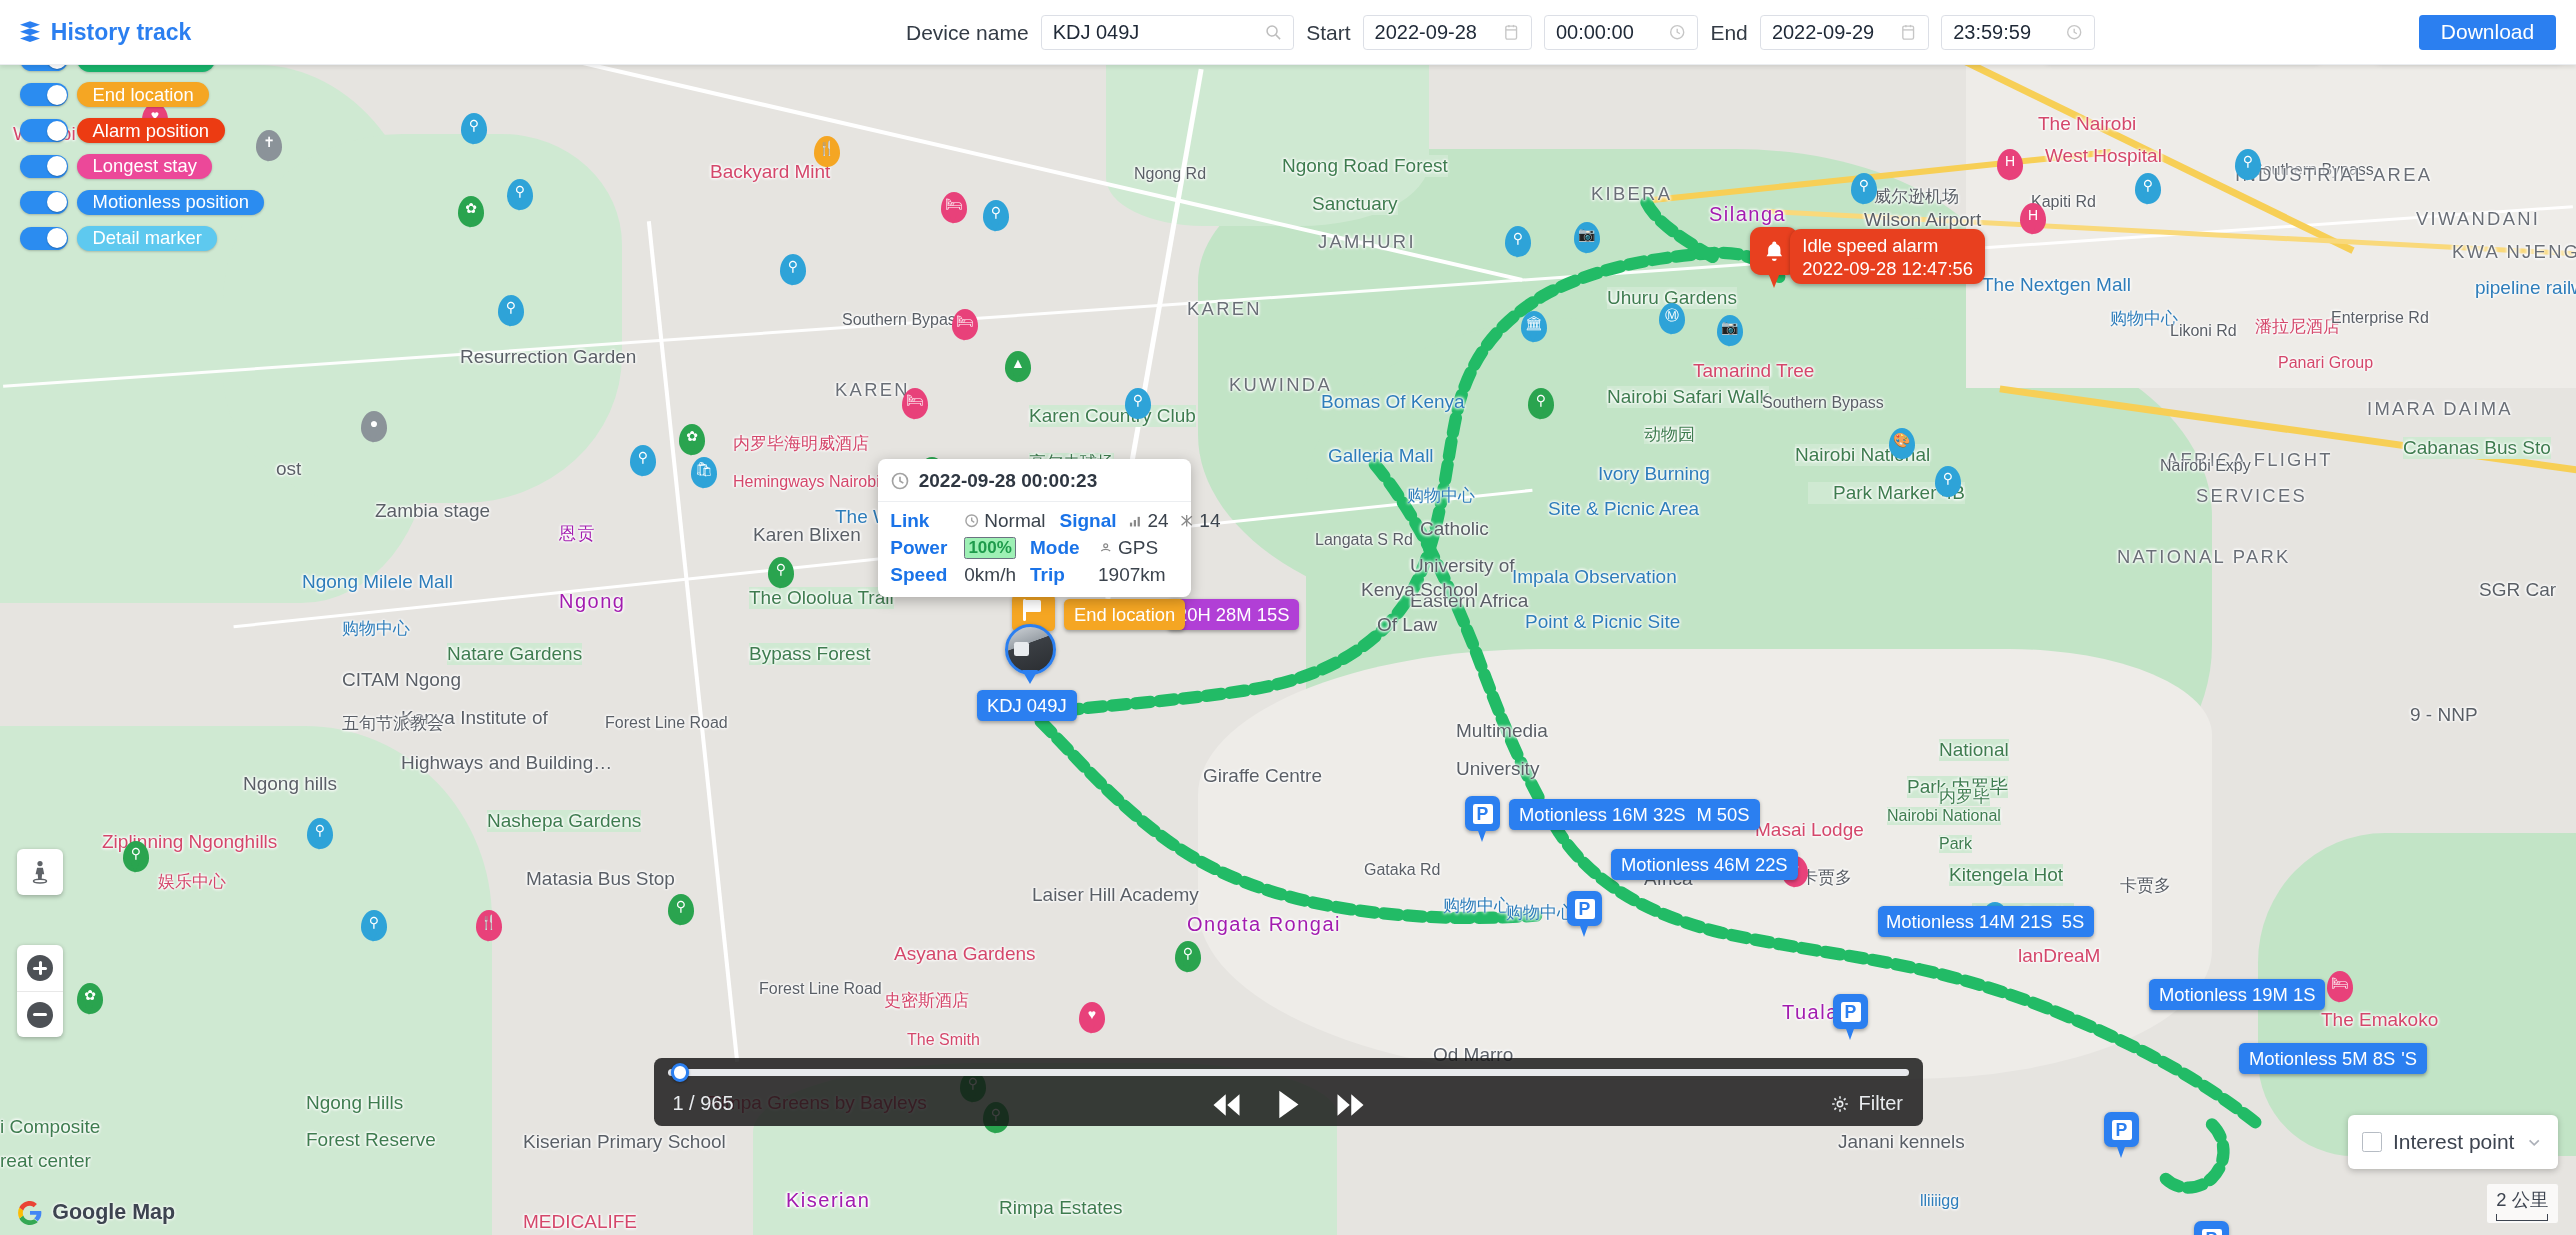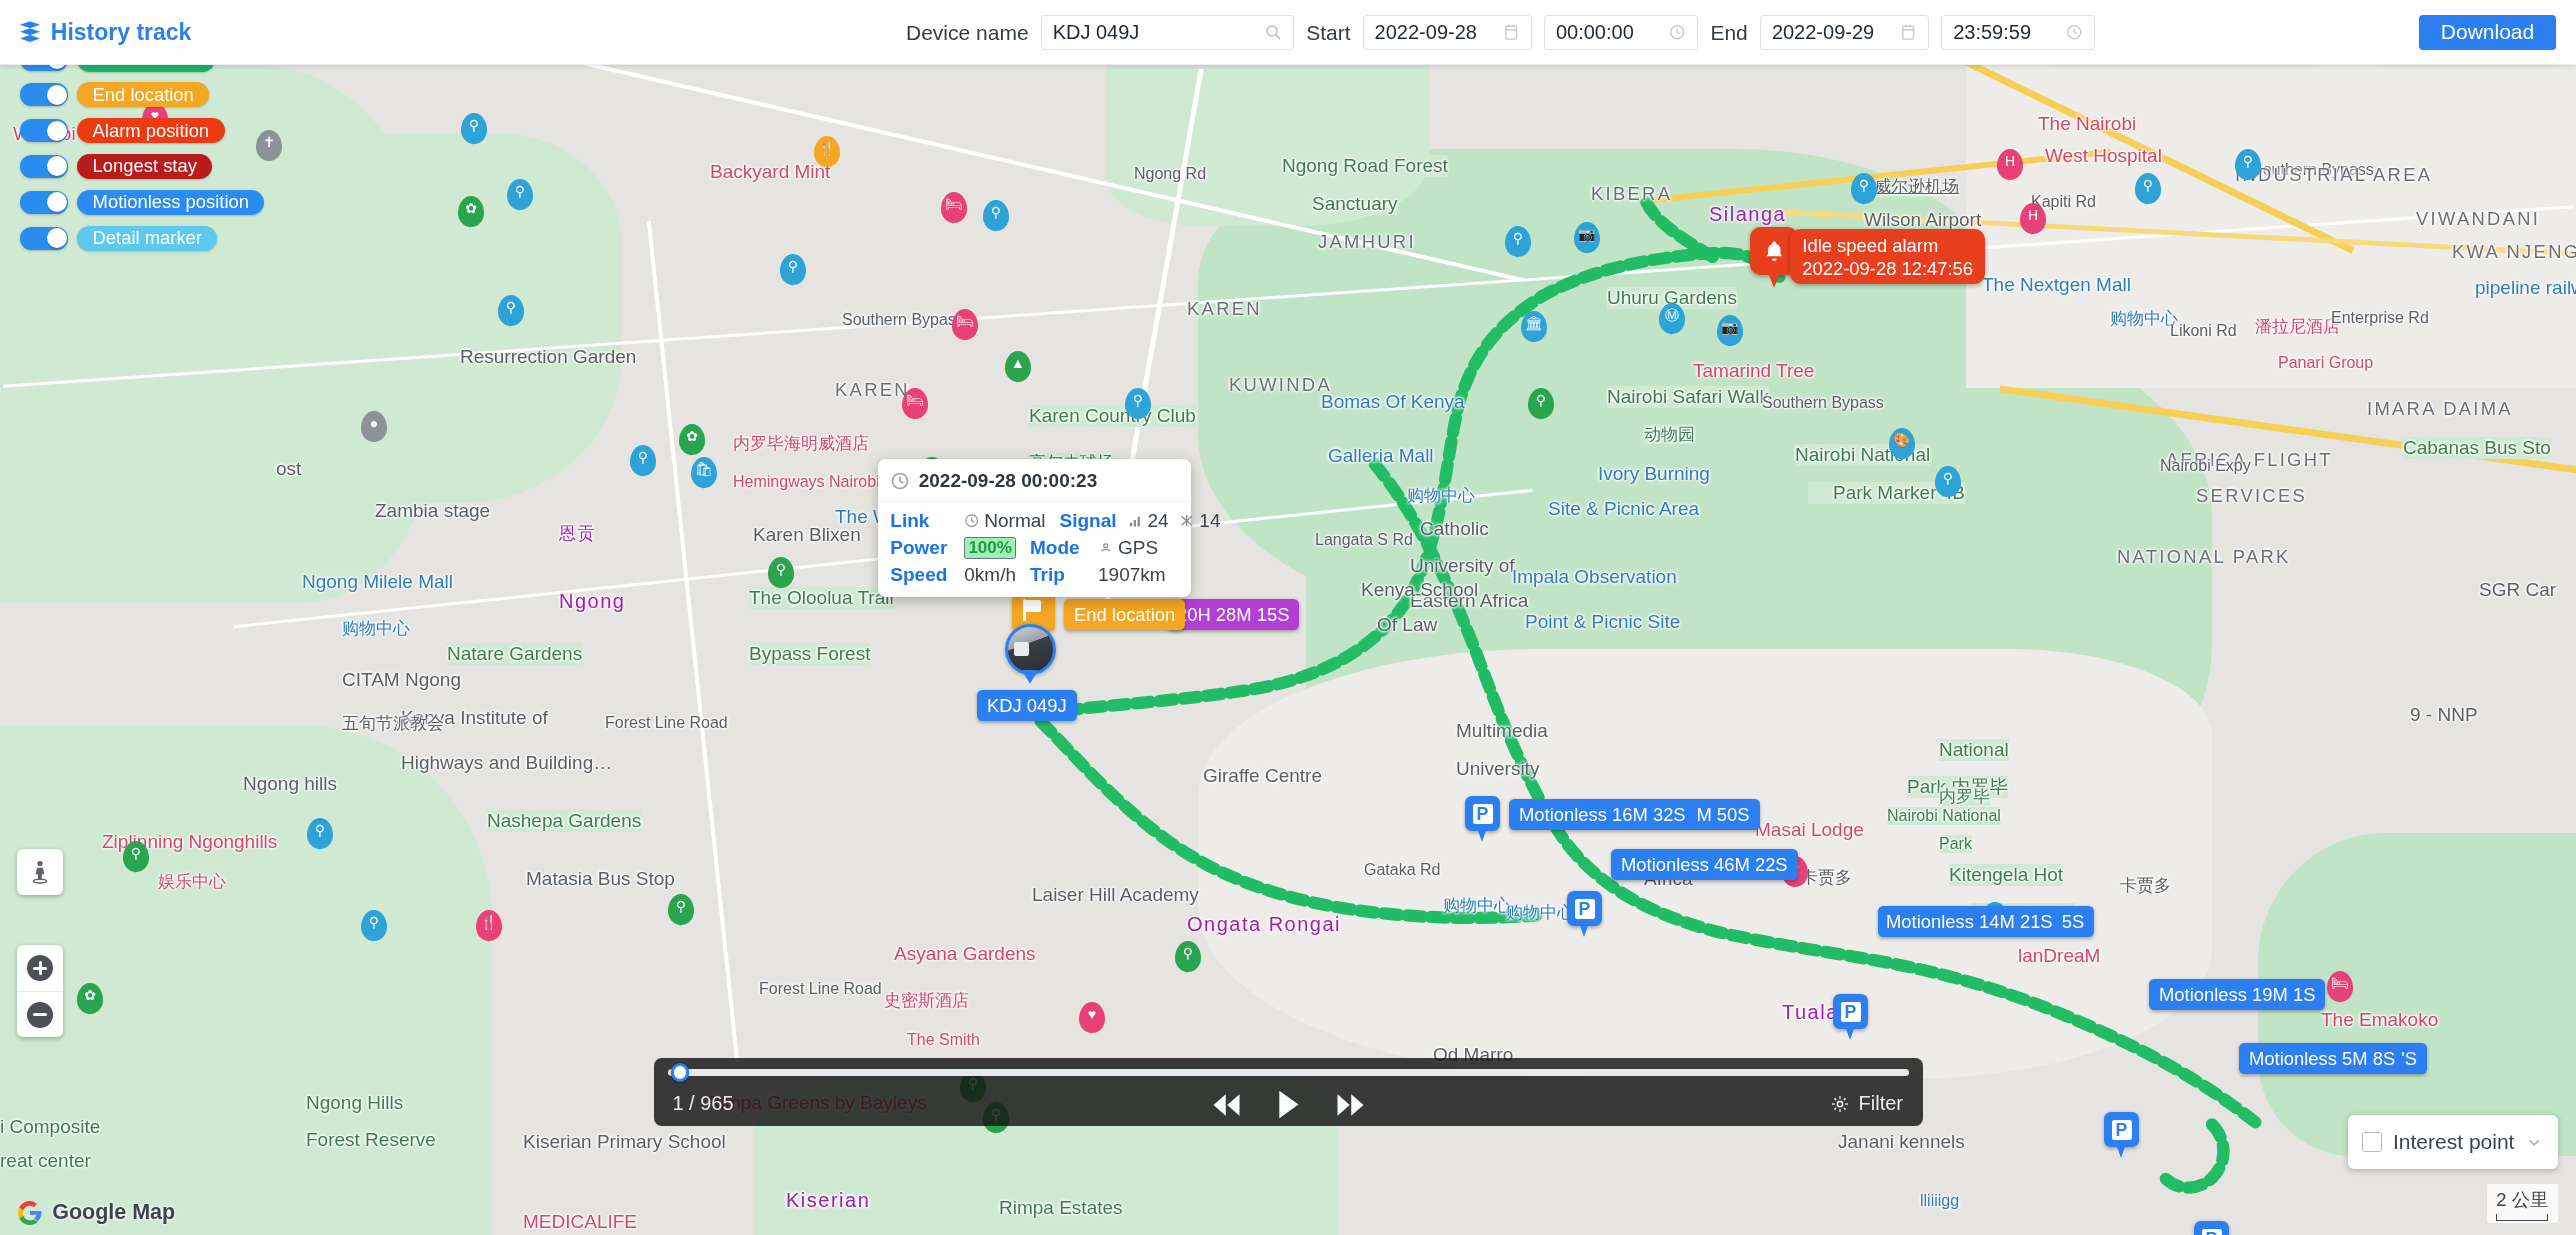--- a/index.html
+++ b/index.html
@@ -497,21 +497,21 @@
         <div class="lbl " style="left: 2410px; top: 639px;">9 - NNP</div>
         <div class="lbl red" style="left: 2018px; top: 880px;">lanDreaM</div>
         <div class="lbl red" style="left: 2321px; top: 944px;">The Emakoko</div>
         <div class="lbl admin2" style="left: 1782px; top: 936px;">Tuala</div>
         <div class="lbl red" style="left: 2038px; top: 48px;">The Nairobi</div>
         <div class="lbl red" style="left: 2045px; top: 80px;">West Hospital</div>
         <div class="lbl blue" style="left: 1982px; top: 209px;">The Nextgen Mall</div>
         <div class="lbl blue cn" style="left: 2110px; top: 244px;">购物中心</div>
         <div class="lbl red cn" style="left: 2255px; top: 252px;">潘拉尼酒店</div>
         <div class="lbl red sm" style="left: 2278px; top: 289px;">Panari Group</div>
-        <div class="lbl cn" style="left: 1874px; top: 112px; text-decoration: underline;">威尔逊机场</div>
+        <div class="lbl cn" style="left: 1874px; top: 122px;">威尔逊机场</div>
         <div class="lbl " style="left: 1864px; top: 144px;">Wilson Airport</div>
         <div class="lbl admin" style="left: 2235px; top: 100px;">INDUSTRIAL AREA</div>
         <div class="lbl admin" style="left: 2416px; top: 144px;">VIWANDANI</div>
         <div class="lbl admin" style="left: 2452px; top: 177px;">KWA NJENG</div>
         <div class="lbl blue" style="left: 2475px; top: 212px;">pipeline railw</div>
         <div class="lbl admin" style="left: 2367px; top: 334px;">IMARA DAIMA</div>
         <div class="lbl green" style="left: 2403px; top: 372px;">Cabanas Bus Sto</div>
         <div class="lbl sm" style="left: 2160px; top: 392px;">Nairobi Expy</div>
         <div class="lbl sm" style="left: 2331px; top: 244px;">Enterprise Rd</div>
         <div class="lbl sm" style="left: 2170px; top: 257px;">Likoni Rd</div>
@@ -860,21 +860,21 @@
         <div class="trow">
           <div class="sw">
             <div class="knob"></div>
           </div>
           <div class="chip" style="background:#ec3b12">Alarm position</div>
         </div>
         <div class="trow">
           <div class="sw">
             <div class="knob"></div>
           </div>
-          <div class="chip" style="background:#b91c1c">Longest stay</div>
+          <div class="chip" style="background:#ec4899">Longest stay</div>
         </div>
         <div class="trow">
           <div class="sw">
             <div class="knob"></div>
           </div>
           <div class="chip" style="background:#2b8cf0">Motionless position</div>
         </div>
         <div class="trow">
           <div class="sw">
             <div class="knob"></div>

